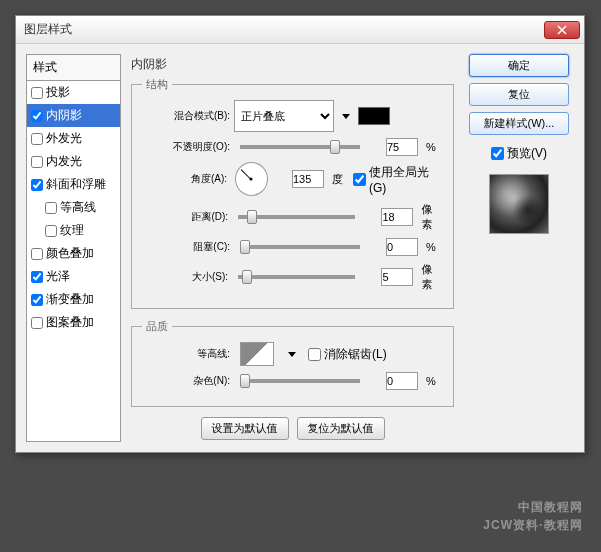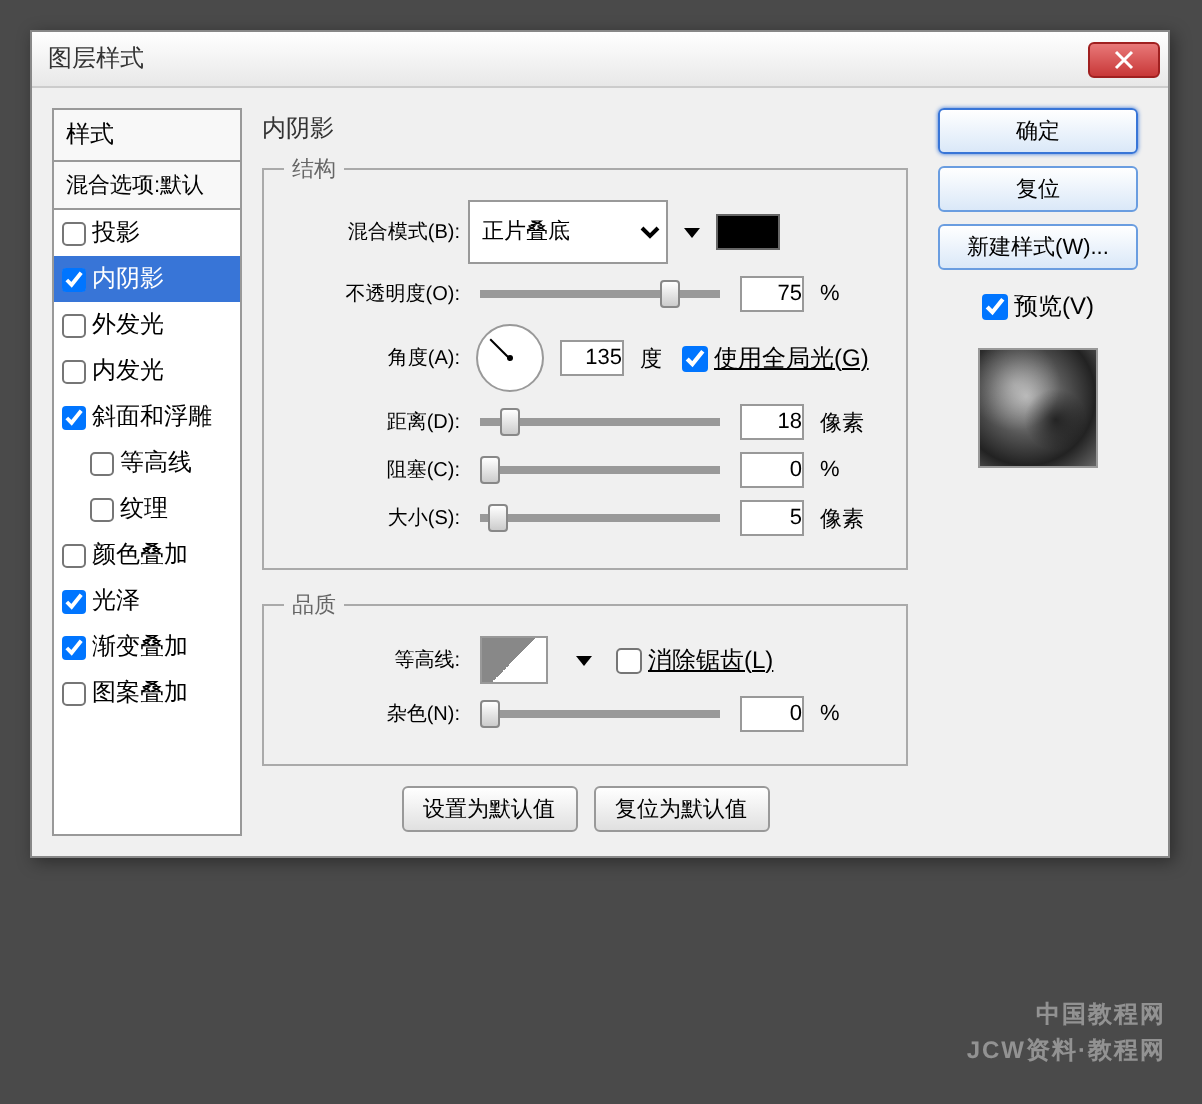--- a/index.html
+++ b/index.html
@@ -19,27 +19,27 @@
 .center-panel { flex: 1; padding: 2px; }
 .section-title { font-size: 12px; color: #333; margin-bottom: 4px; }
 fieldset { border: 1px solid #aaa; padding: 8px 10px 10px; margin-bottom: 10px; }
 legend { padding: 0 4px; font-size: 11px; color: #666; }
 .row { display: flex; align-items: center; margin-bottom: 6px; gap: 4px; }
 .row-label { width: 88px; text-align: right; font-size: 10px; }
 select { height: 32px; border: 1px solid #999; background: #fff; font-size: 11px; padding: 0 2px; width: 100px; }
 .color-swatch { width: 32px; height: 18px; background: #000; border: 1px solid #666; margin-left: 4px; }
 .slider-track { position: relative; width: 120px; height: 4px; background: #999; margin: 0 6px; }
 .slider-thumb { position: absolute; top: -5px; width: 10px; height: 14px; background: linear-gradient(to bottom, #fff, #ccc); border: 1px solid #888; border-radius: 2px; }
-.num-input { width: 32px; height: 18px; border: 1px solid #999; text-align: right; font-size: 11px; background: #fff; }
+.num-input { width: 32px; height: 18px; border: 1px solid #999; text-align: left; font-size: 11px; background: #fff; margin-left: 16px; }
 .unit { font-size: 11px; margin-left: 4px; }
 .angle-dial { width: 34px; height: 34px; border: 1px solid #999; border-radius: 50%; background: #fff; position: relative; margin: 0 4px; }
 .angle-dial::after { content: ''; position: absolute; width: 14px; height: 1px; background: #000; top: 50%; left: 50%; transform-origin: left center; transform: rotate(-135deg); }
 .angle-dial::before { content: ''; position: absolute; width: 3px; height: 3px; background: #000; border-radius: 50%; top: 50%; left: 50%; transform: translate(-50%, -50%); }
 .contour-swatch { width: 34px; height: 24px; border: 1px solid #999; background: linear-gradient(135deg, #888 0%, #888 50%, #fff 50%, #fff 100%); margin: 0 6px; }
-.checkbox-inline { display: flex; align-items: center; gap: 3px; font-size: 11px; text-decoration: underline; }
+.checkbox-inline { display: flex; align-items: center; gap: 3px; font-size: 11px; }
 .btn-row { display: flex; gap: 8px; justify-content: center; margin-top: 4px; }
 .btn { padding: 3px 10px; border: 1px solid #999; background: linear-gradient(to bottom, #fff, #e0e0e0); border-radius: 3px; font-size: 11px; cursor: pointer; }
 .right-panel { width: 110px; display: flex; flex-direction: column; gap: 6px; align-items: center; }
 .btn-right { width: 100px; padding: 3px 0; border: 1px solid #6a9de0; background: linear-gradient(to bottom, #fff, #dae8f8); border-radius: 3px; font-size: 11px; cursor: pointer; text-align: center; }
 .btn-right.default { border: 1px solid #3875d7; box-shadow: 0 0 2px #3875d7; }
 .preview-check { display: flex; align-items: center; gap: 3px; font-size: 11px; margin-top: 4px; }
 .preview-swatch { width: 60px; height: 60px; border: 1px solid #999; margin-top: 6px; background: radial-gradient(circle at 40% 40%, #aaa, #555 40%, #222 70%, #666); position: relative; overflow: hidden; }
 .preview-swatch::after { content: ''; position: absolute; inset: 0; background: radial-gradient(circle at 30% 30%, rgba(255,255,255,0.3), transparent 40%), radial-gradient(circle at 65% 60%, rgba(0,0,0,0.6), transparent 30%); }
 .watermark { position: absolute; bottom: 18px; right: 18px; color: rgba(255,255,255,0.4); font-size: 22px; font-weight: bold; letter-spacing: 1px; pointer-events: none; text-align: right; }
 .watermark-sub { font-size: 12px; display: block; }
@@ -54,21 +54,20 @@
     <div class="close-btn">
       <svg width="10" height="10" viewBox="0 0 10 10">
           <path d="M1 1 L9 9 M9 1 L1 9" stroke="#fff" stroke-width="1.5"></path>
         </svg>
     </div>
   </div>
   <div class="dialog-body">
 
     <div class="left-panel">
       <div class="styles-header">样式</div>
-      <div class="blend-header">混合选项:默认</div>
       <div id="style-items">
           <div class="style-item">
             <input type="checkbox" style="">
             <span>投影</span>
           </div>
           <div class="style-item selected">
             <input type="checkbox" checked="" style="">
             <span>内阴影</span>
           </div>
           <div class="style-item">

